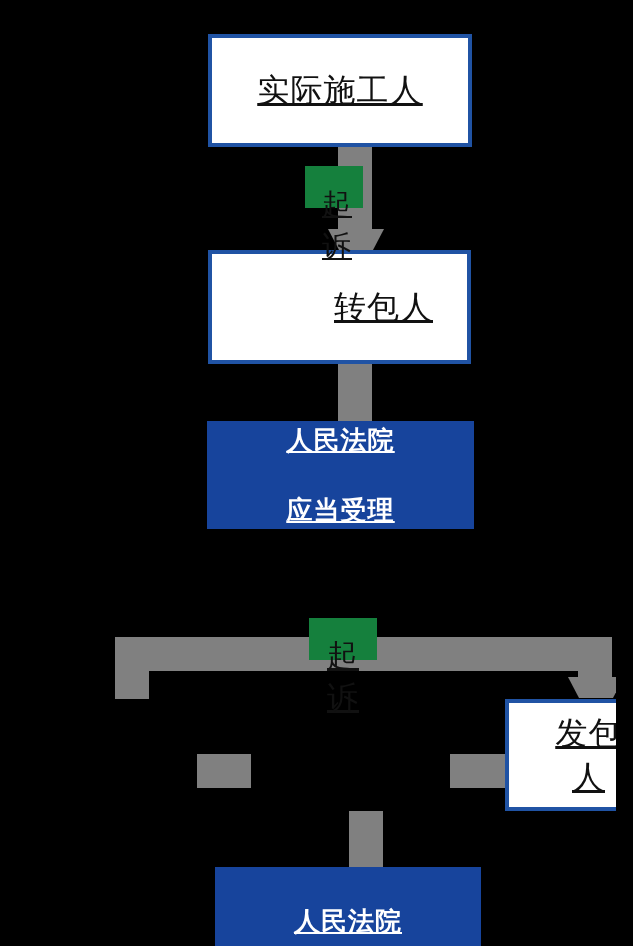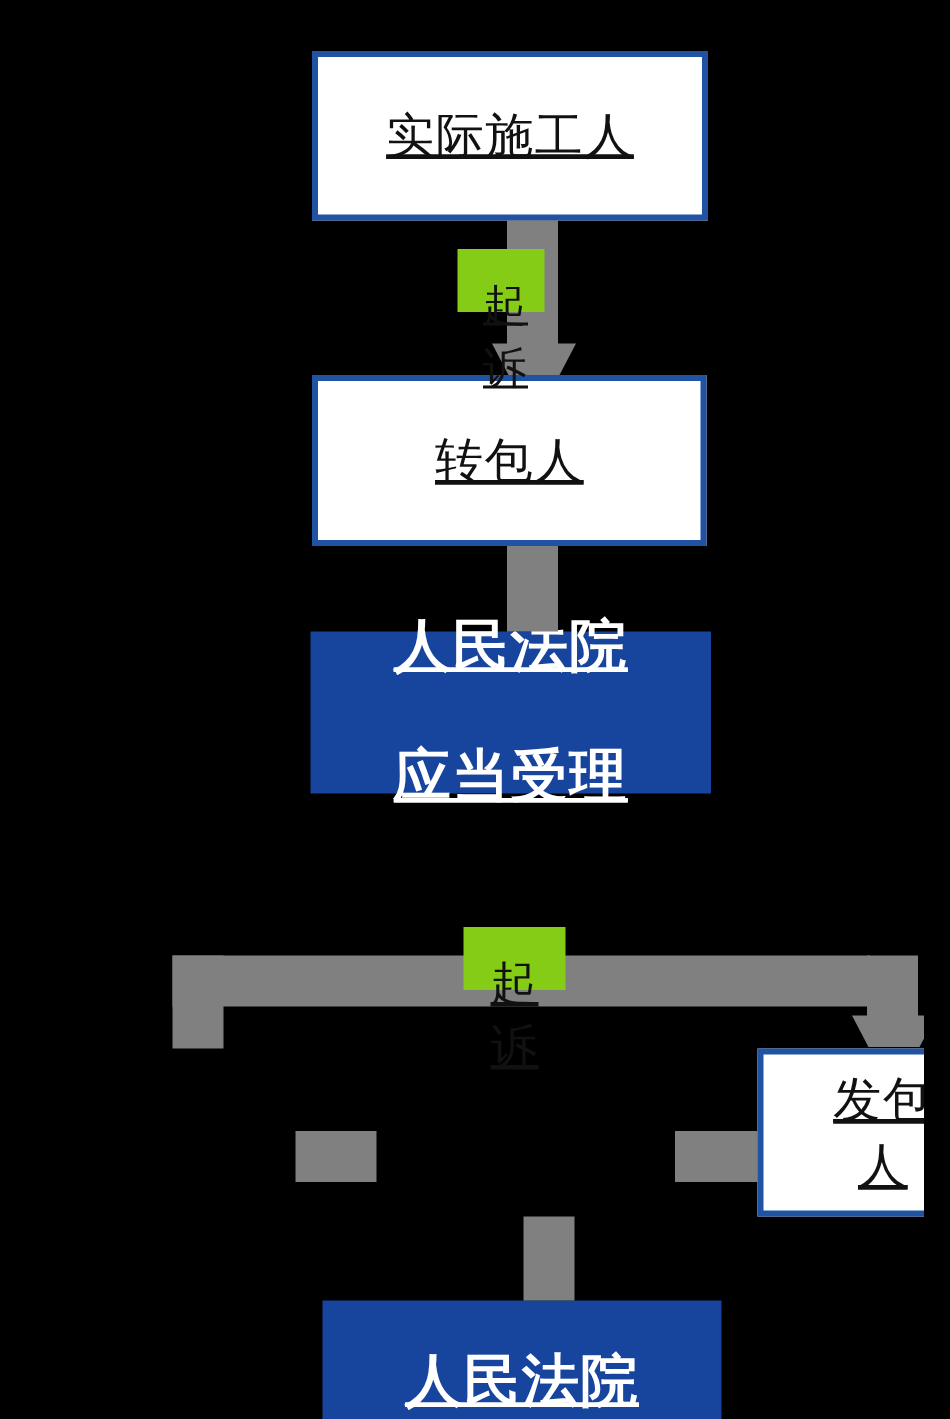--- a/index.html
+++ b/index.html
@@ -35,27 +35,27 @@
     border: 4px solid var(--box-border-blue);
     color: var(--box-text-black);
     font-size: 32px;
     line-height: 1.38;
     letter-spacing: 1px;
   }
   .node.blue {
     background: var(--box-fill-blue);
     color: var(--box-text-white);
     font-weight: bold;
-    font-size: 38px;
+    font-size: 26px;
     line-height: 1.4;
     letter-spacing: 1px;
   }
   .edge-label {
     position: absolute;
-    background: #84cc16;
+    background: #15803d;
     color: var(--box-text-black);
     text-align: center;
     z-index: 3;
     letter-spacing: 1px;
   }
   .line {
     position: absolute;
     background: var(--connector-gray);
     z-index: 1;
   }
@@ -75,21 +75,21 @@
 <div class="canvas">
 
   <div class="node white" style="left:174px; top:0; width:264px; height:113px;">
     <span>实际施工人</span>
   </div>
 
   <div class="line" style="left:304px; top:113px; width:2px; height:84px;"></div>
   <div class="arrow-head" style="left:294px; top:195px;"></div>
   <div class="edge-label" style="left:271px; top:132px; width:58px; height:42px; line-height:42px; font-size:29px;">起诉</div>
 
-  <div class="node white" style="left:174px; top:216px; width:263px; height:114px;">
+  <div class="node white" style="left:174px; top:216px; width:263px; height:114px;align-items:flex-end;">
     <span>转包人</span>
   </div>
 
   <div class="line" style="left:304px; top:330px; width:2px; height:57px;"></div>
 
   <div class="node blue" style="left:173px; top:387px; width:267px; height:108px;">
     <span>人民法院</span>
     <span>应当受理</span>
   </div>
 

